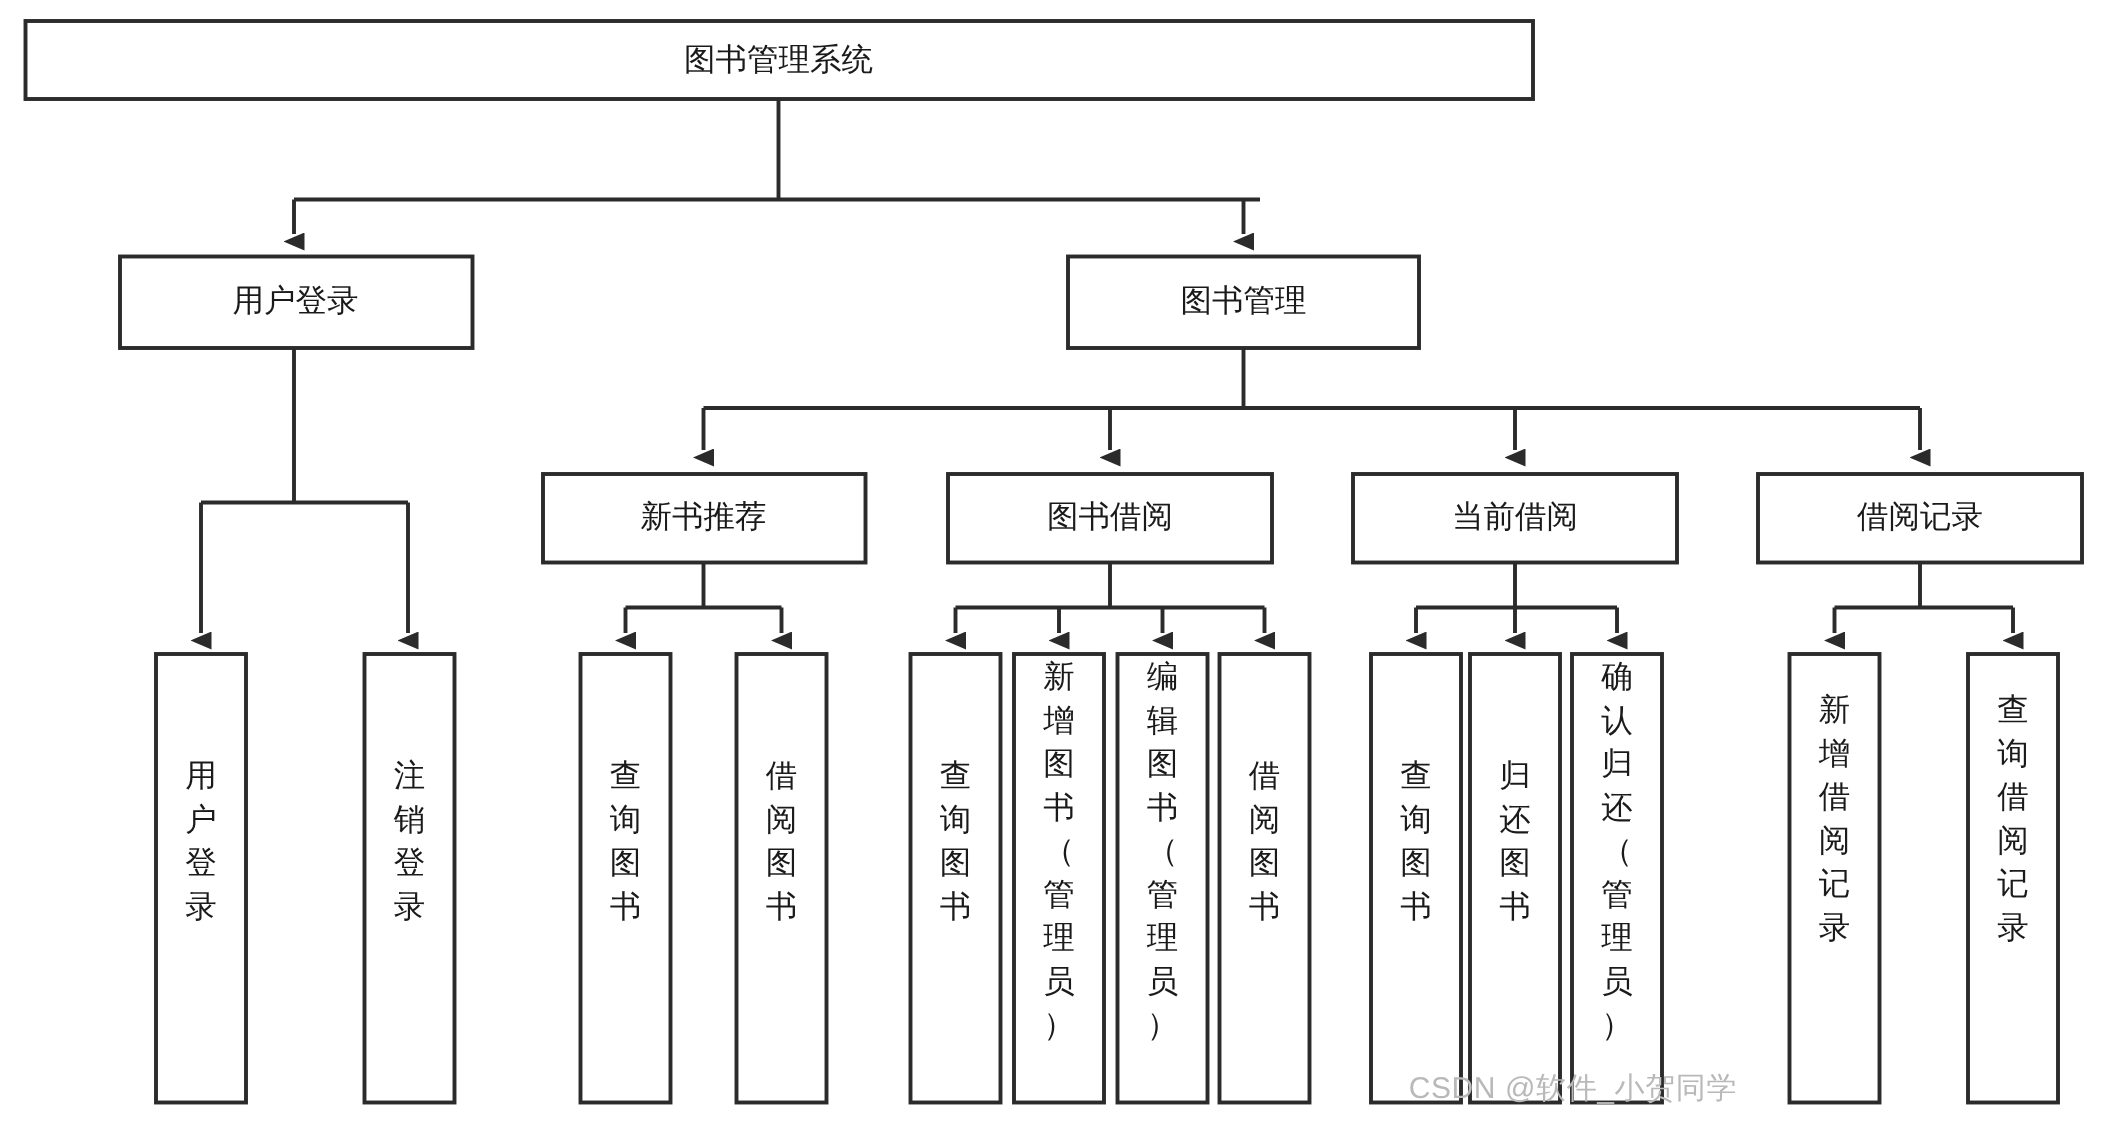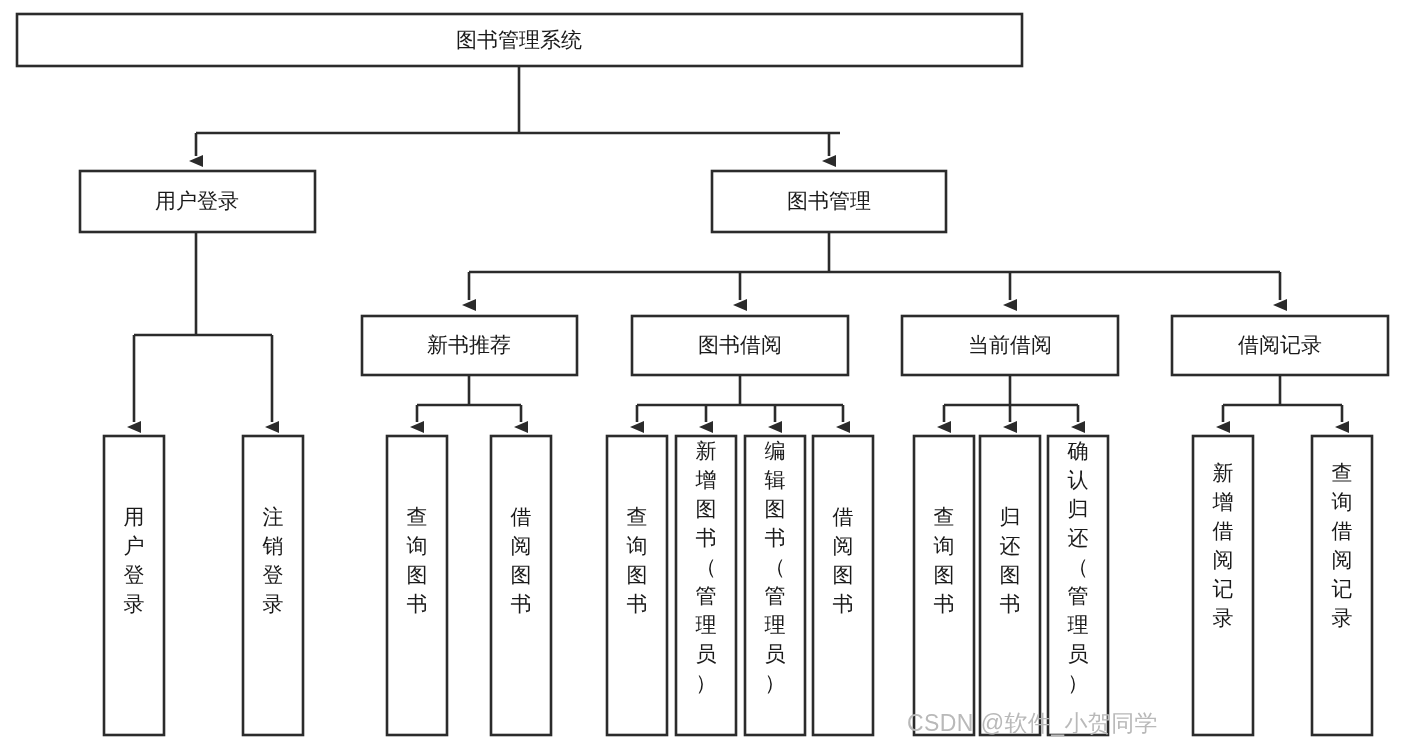--- a/index.html
+++ b/index.html
@@ -52,21 +52,21 @@
     fill: #1a1a1a;
     font-family: "Liberation Sans", "DejaVu Sans", sans-serif;
     font-size: 21px;
     text-anchor: middle;
   }
   .watermark {
     position: absolute;
     right: 14px;
     bottom: 8px;
     font-family: "Liberation Sans", "DejaVu Sans", sans-serif;
-    font-size: 23px;
+    font-size: 20px;
     color: #b9b9b9;
     letter-spacing: 0.4px;
     white-space: nowrap;
     user-select: none;
   }
 </style>
 </head>
 <body>
 
 <div id="diagram-root">

